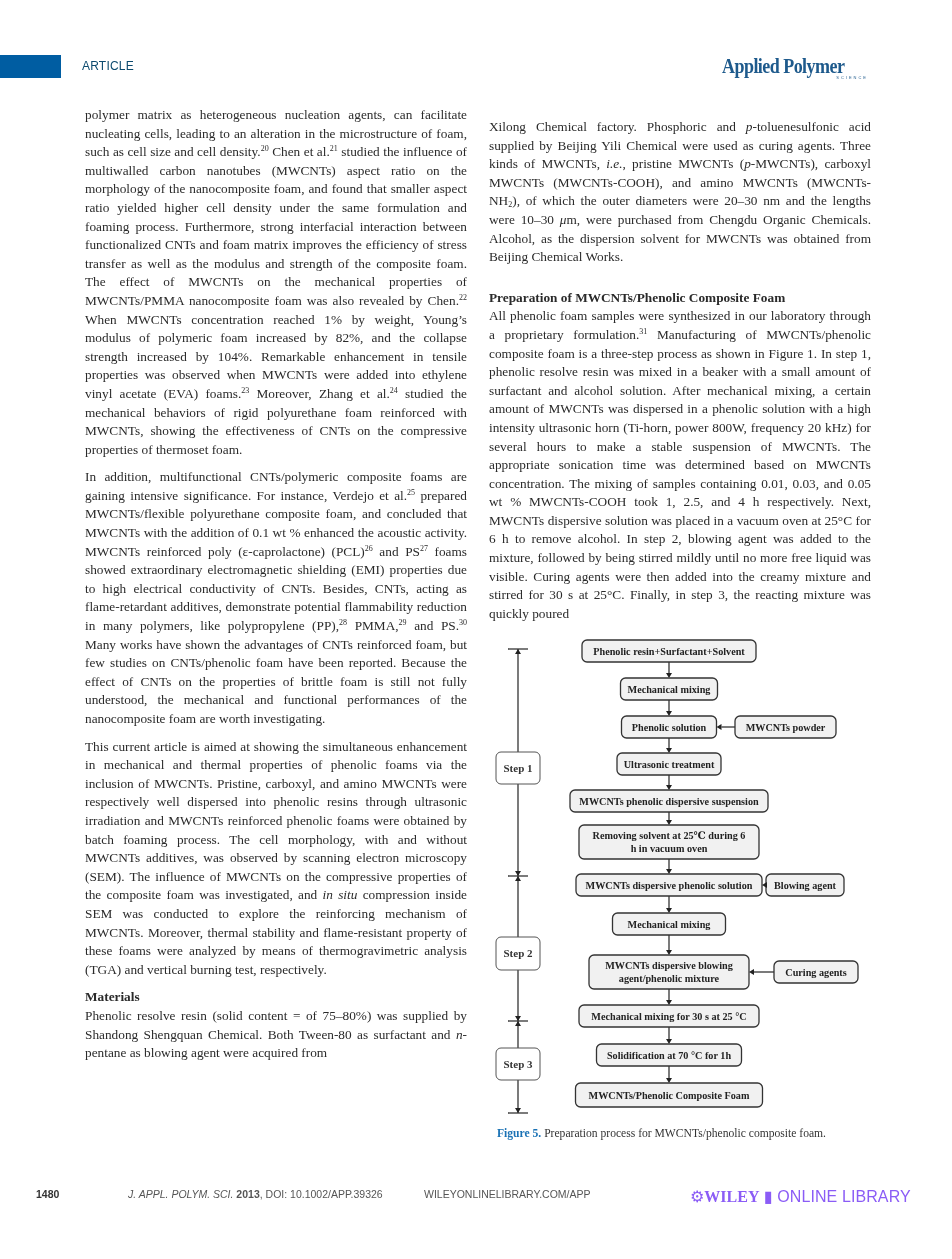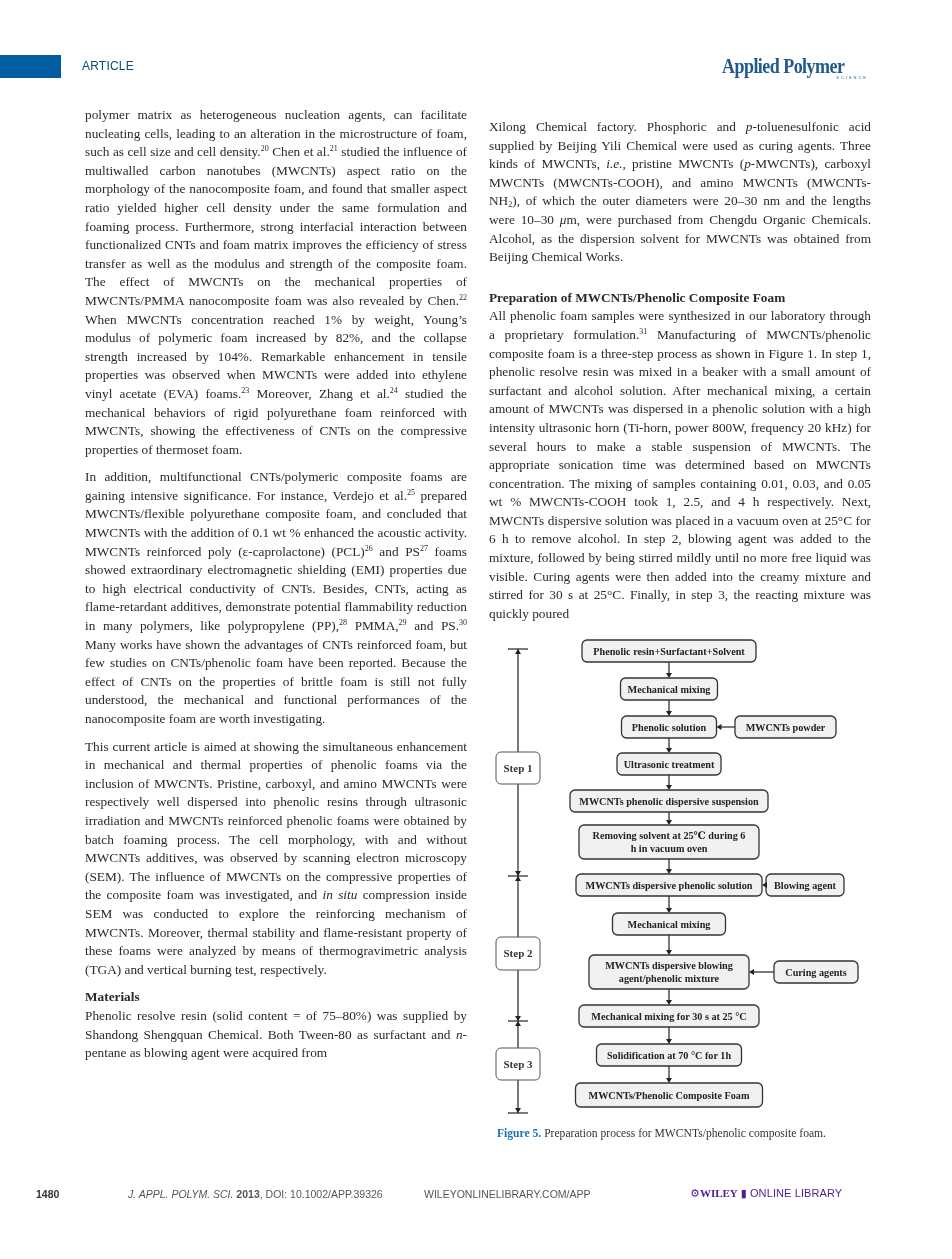--- a/index.html
+++ b/index.html
@@ -39,21 +39,21 @@
   .fig-caption { position: absolute; left: 497px; top: 1127px; font-size: 11.6px; color: #333; white-space: nowrap; }
   .fig-caption .fig-label { color: #1a72b5; font-weight: bold; }
 
   .footer { position: absolute; top: 1188px; left: 0; width: 952px; font-family: "Liberation Sans", "DejaVu Sans", sans-serif;
             font-size: 10.5px; color: #555; }
   .footer .page-num { position: absolute; left: 36px; font-weight: bold; color: #333; }
   .footer .citation { position: absolute; left: 80px; font-style: italic; white-space: nowrap; margin-left: 48px; }
   .footer .citation b { font-style: normal; font-weight: bold; }
   .footer .citation .doi { font-style: normal; }
   .footer .site { position: absolute; left: 424px; white-space: nowrap; }
-  .footer .wiley { position: absolute; left: 690px; top: -1px; white-space: nowrap; font-size: 11px; color: #4c1d95; }
+  .footer .wiley { position: absolute; left: 690px; top: -1px; white-space: nowrap; font-size: 16px; color: #8b5cf6; }
   .footer .wiley .wiley-brand { font-family: "Liberation Serif", serif; font-weight: bold; }
   .footer .wiley .lib { letter-spacing: 0.1px; }
 </style>
 </head>
 <body>
 
 <div class="brand-block"></div>
 <div class="article-tag">ARTICLE</div>
 <div class="journal-logo">
   <span class="main">Applied Polymer</span>

